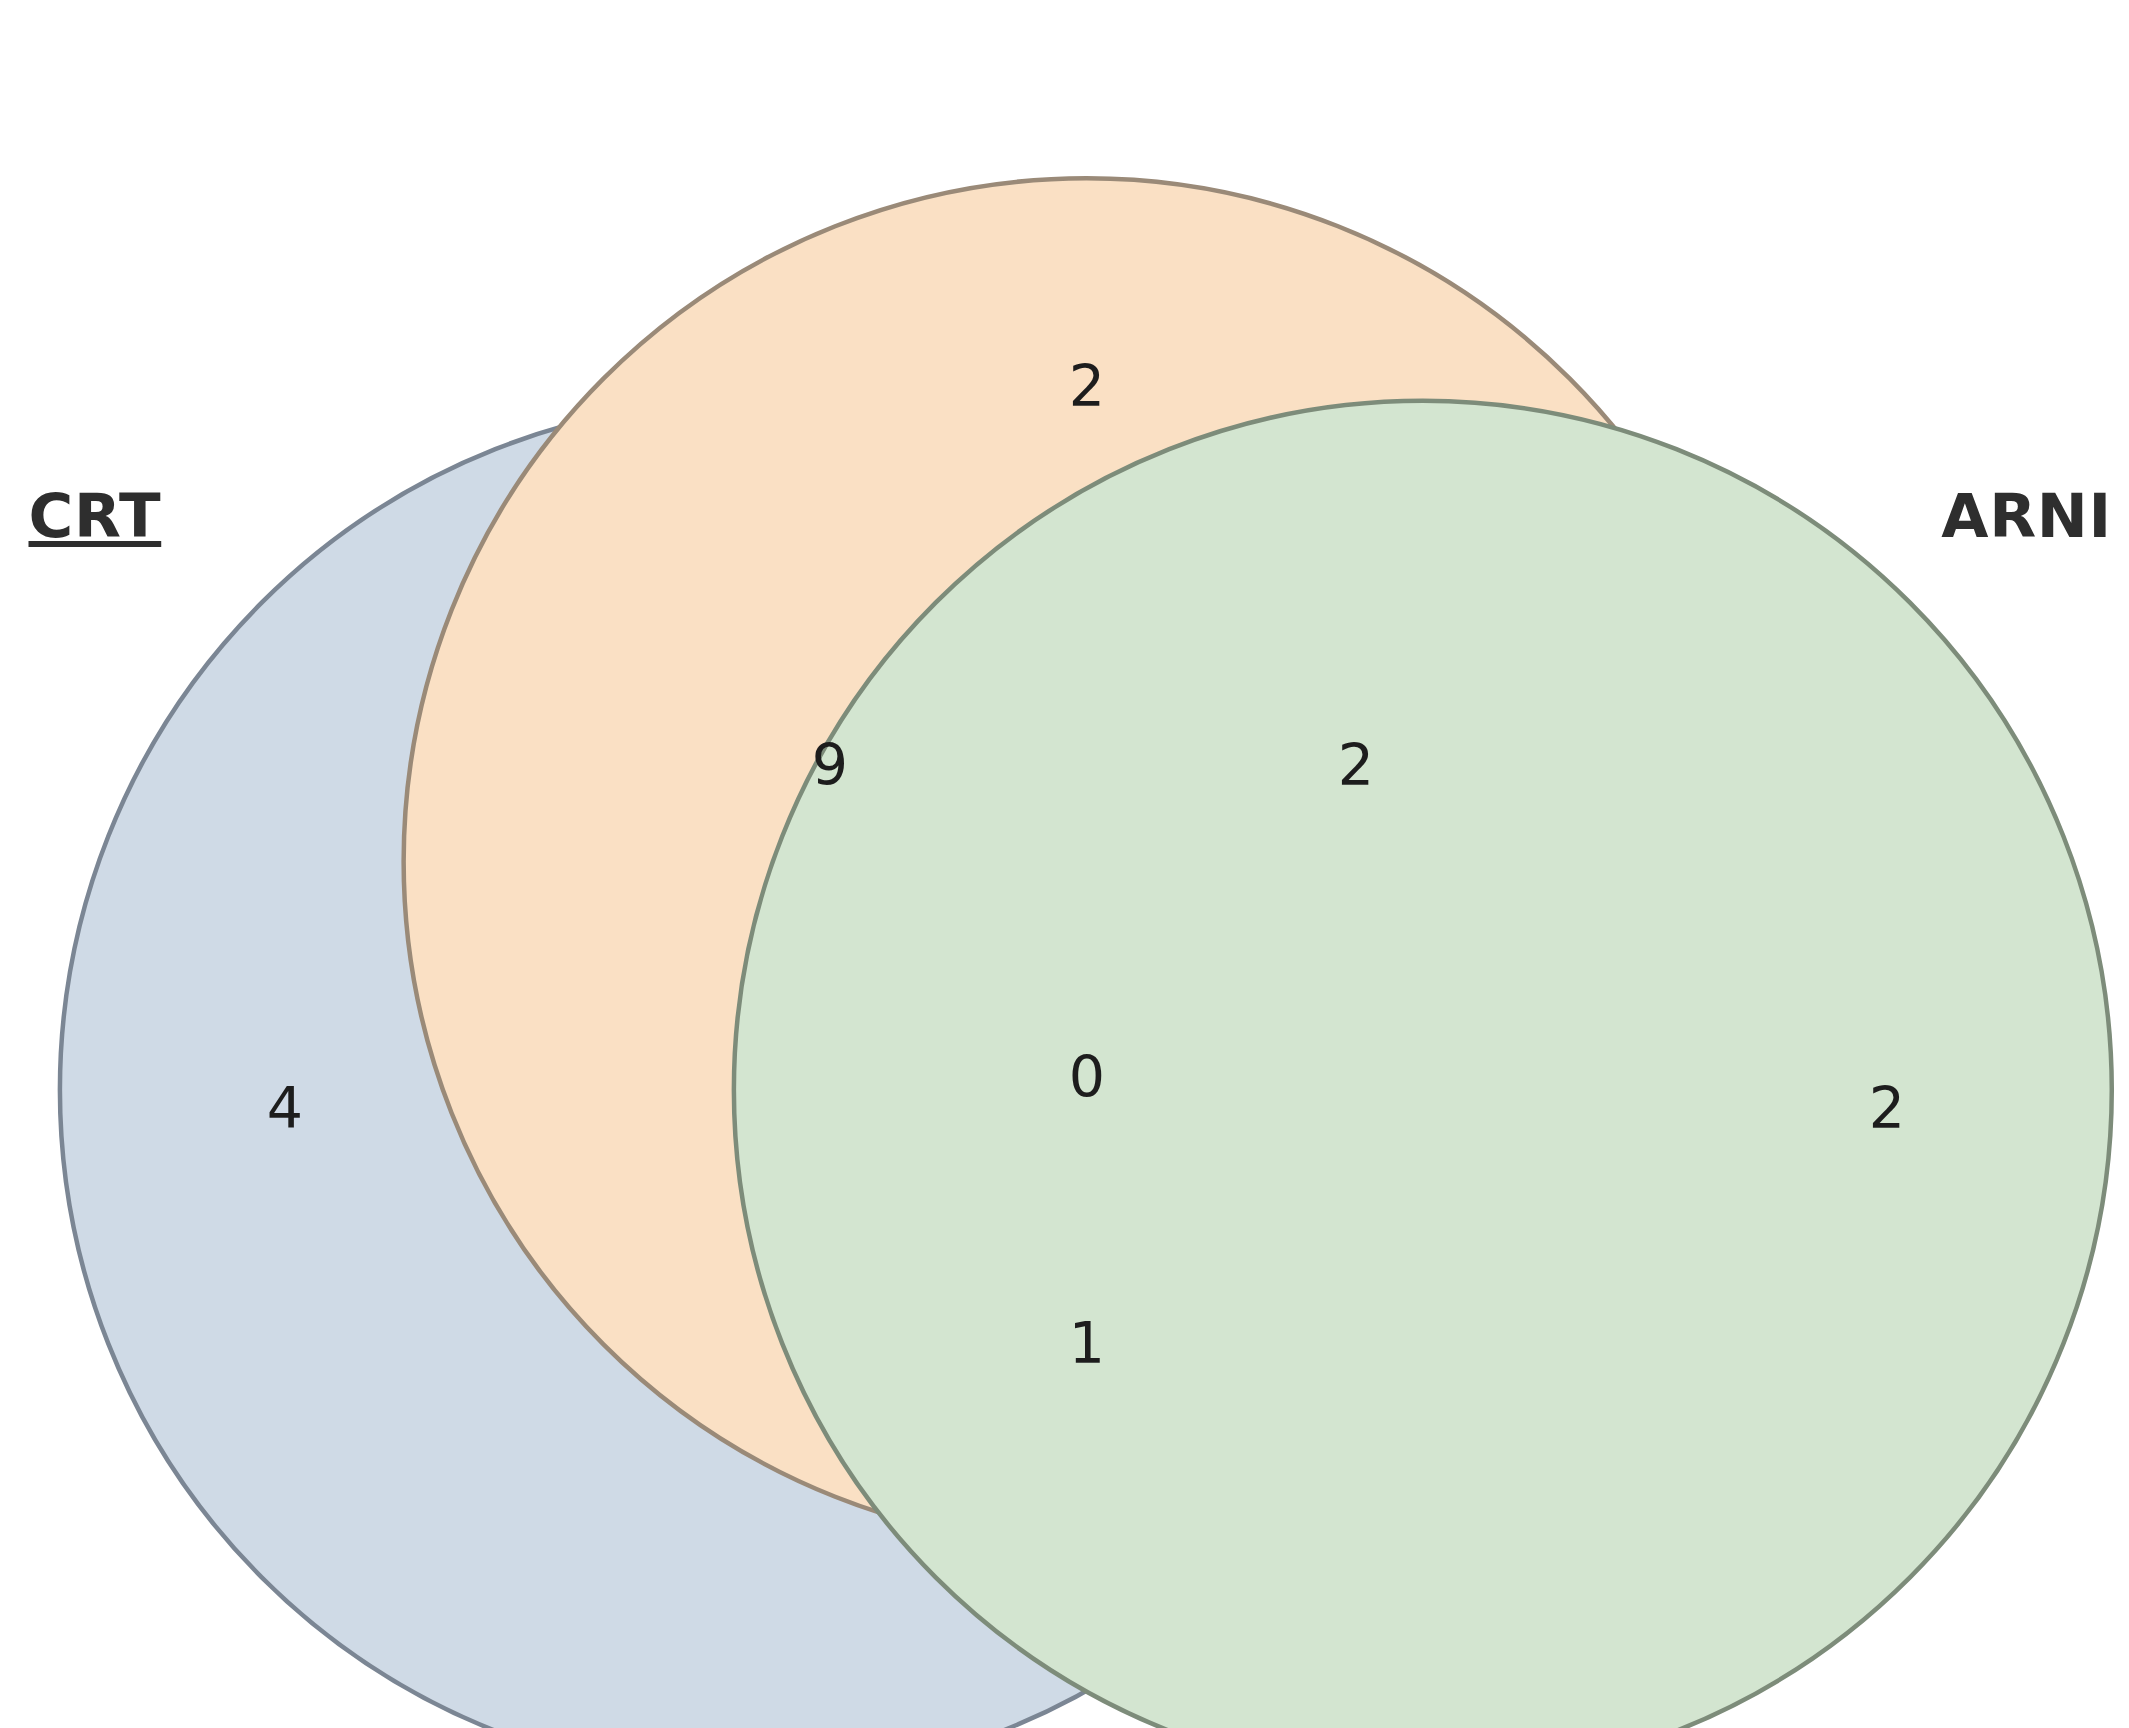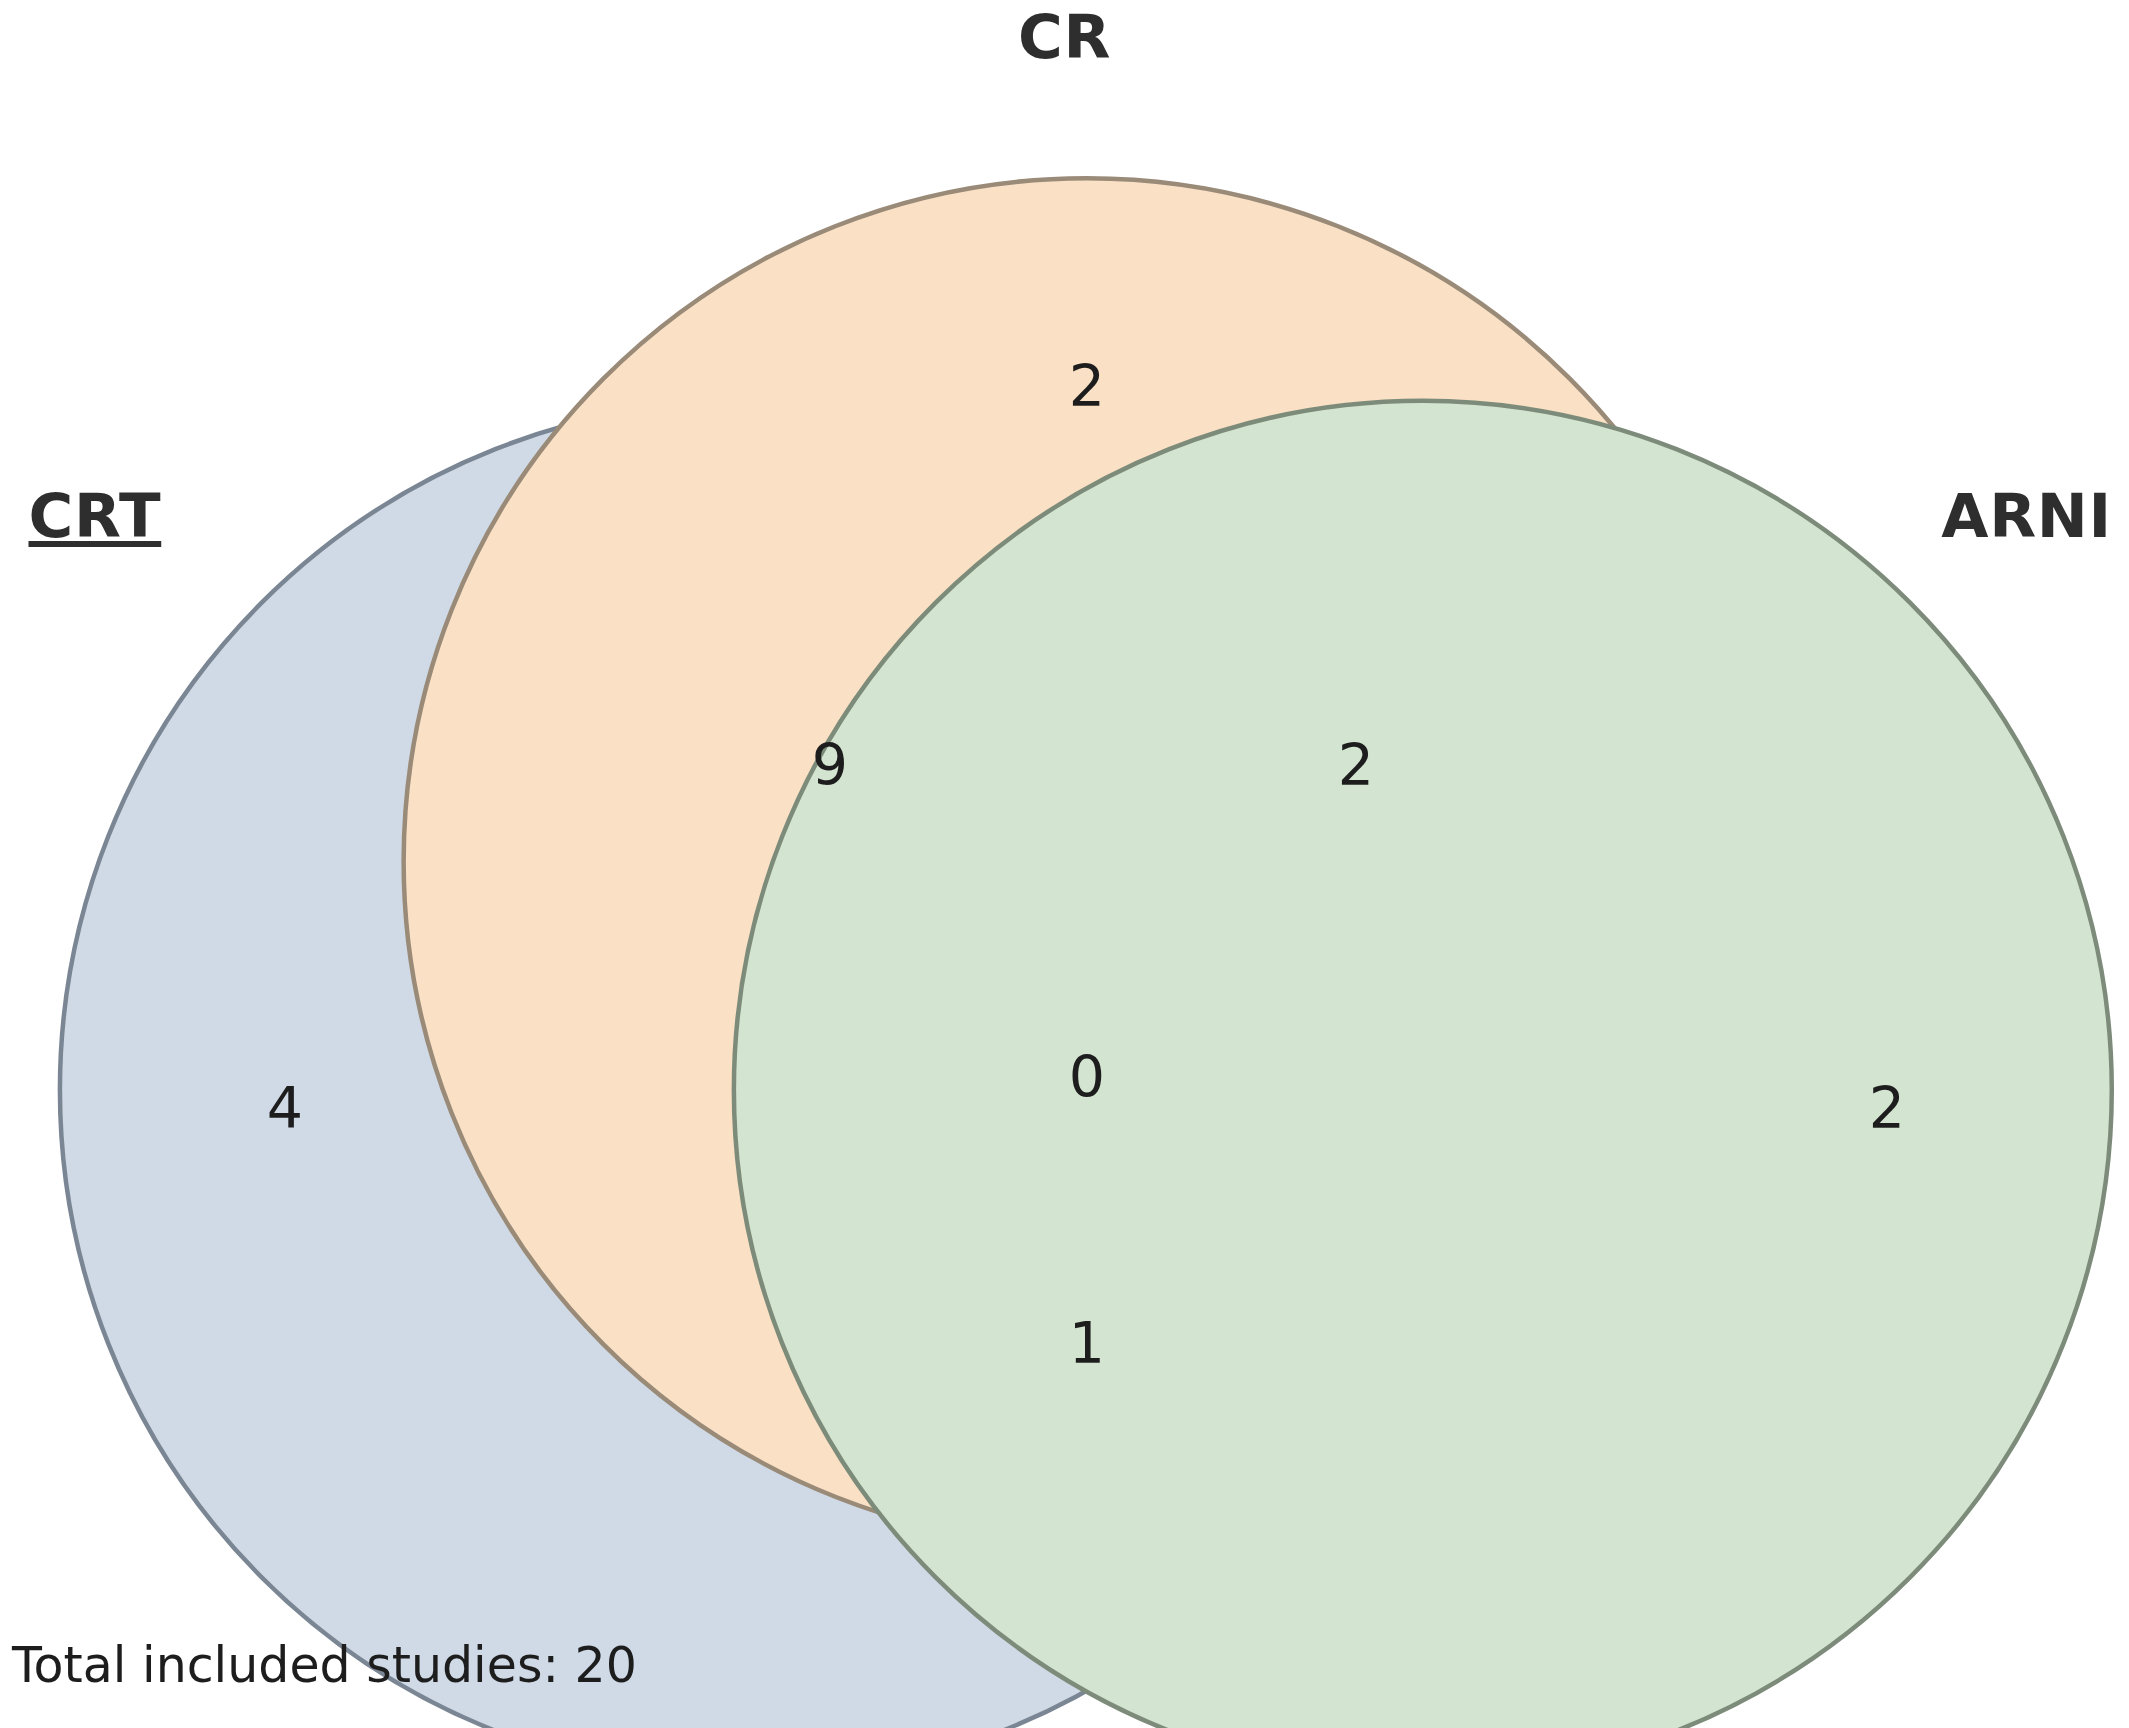--- a/index.html
+++ b/index.html
@@ -79,27 +79,25 @@
   <svg id="venn-svg" viewBox="0 0 2843 2308" preserveAspectRatio="none">
 
     <g style="mix-blend-mode: multiply;">
       <circle cx="1000" cy="1455" r="920" fill="#cfdae6" fill-opacity="1" stroke="#7b8694" stroke-width="6"></circle>
       <circle cx="1451" cy="1150" r="912" fill="#fae0c4" fill-opacity="1" stroke="#9a8a78" stroke-width="6"></circle>
       <circle cx="1900" cy="1455" r="920" fill="#d3e5d0" fill-opacity="1" stroke="#7d8c7a" stroke-width="6"></circle>
     </g>
   </svg>
 
   <div class="set-label" id="label-crt">CRT</div>
-  <div class="set-label" id="label-cr">CR</div>
   <div class="set-label" id="label-arni">ARNI</div>
 
   <div class="region-count" style="left:285px;  top:1108px;">4</div>
   <div class="region-count" style="left:1087px; top:386px;">2</div>
   <div class="region-count" style="left:1887px; top:1108px;">2</div>
   <div class="region-count" style="left:830px; top:765px;">9</div>
   <div class="region-count" style="left:1356px; top:765px;">2</div>
   <div class="region-count" style="left:1087px; top:1343px;">1</div>
   <div class="region-count" style="left:1087px; top:1077px;">0</div>
 
-  <div id="total-caption">Total included studies: 20</div>
 
 </div>
 
 
 </body></html>

